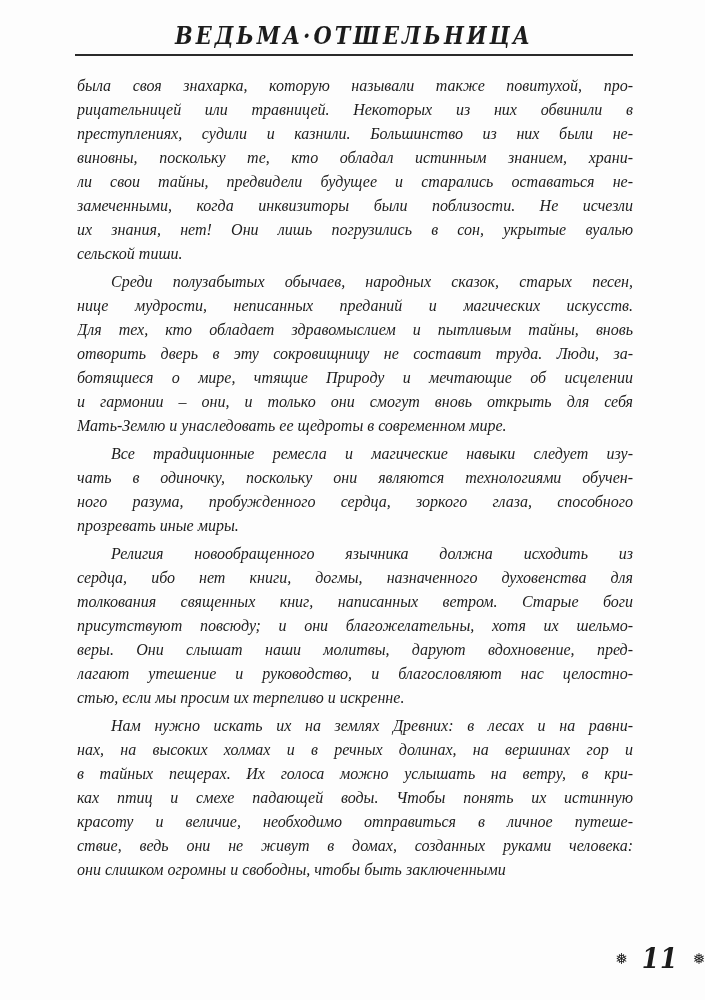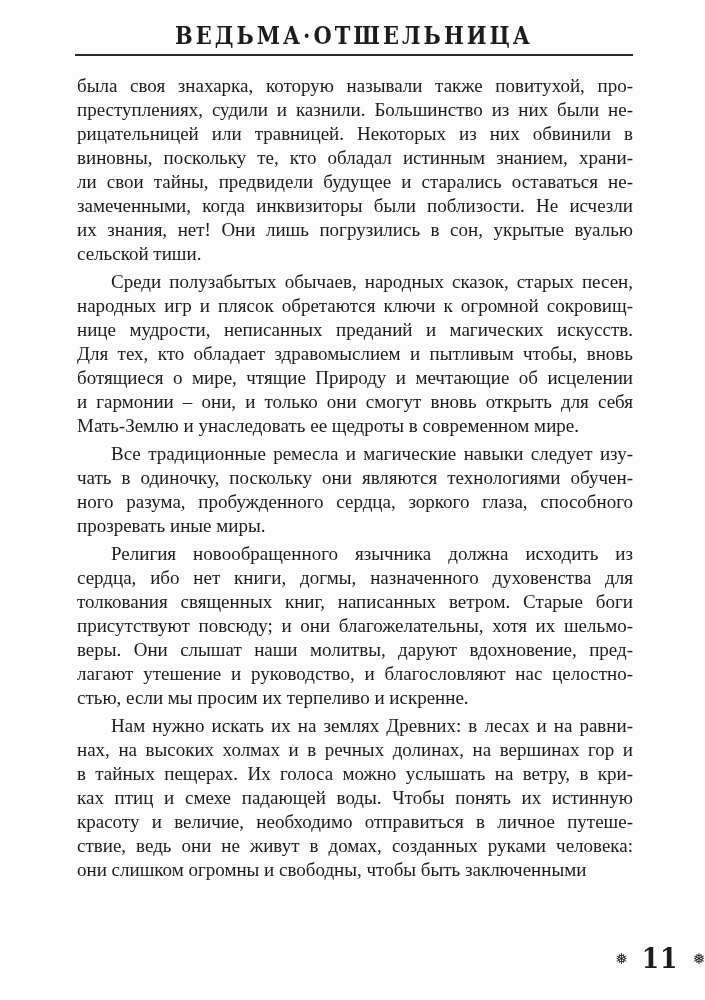--- a/index.html
+++ b/index.html
@@ -4,20 +4,21 @@
 <style>
   html,body { margin:0; padding:0; }
   .page {
     position: relative;
     width: 705px;
     height: 1000px;
     background: #fdfdfd;
     color: #1c1c1c;
     font-family: "Liberation Serif", serif;
     overflow: hidden;
+    font-style: italic;
   }
   .header {
     position: absolute;
     top: 0; left: 75px; width: 558px;
     text-align: center;
   }
   .header-title {
     margin-top: 25px;
     font-family: "DejaVu Serif", serif;
     font-weight: bold;
@@ -27,21 +28,21 @@
     transform-origin: center bottom;
     white-space: nowrap;
   }
   .header-rule {
     margin-top: 4px;
     border-bottom: 2px solid #2a2a2a;
   }
   .body-text {
     position: absolute;
     top: 74px; left: 77px; width: 556px;
-    font-size: 19px;
+    font-size: 16px;
     line-height: 24px;
   }
   .para { margin: 0 0 4px 0; }
   .line {
     height: 24px;
     overflow: hidden;
     text-align: justify;
     text-align-last: justify;
   }
   .line.last { text-align-last: left; }
@@ -74,33 +75,33 @@
 <div class="page">
 
   <div class="header">
     <div class="header-title">ВЕДЬМА·ОТШЕЛЬНИЦА</div>
     <div class="header-rule"></div>
   </div>
 
   <div class="body-text">
       <div class="para">
         <div class="line">была своя знахарка, которую называли также повитухой, про-</div>
+        <div class="line">рицательницей или травницей. Некоторых из них обвинили в</div>
         <div class="line">преступлениях, судили и казнили. Большинство из них были не-</div>
-        <div class="line">рицательницей или травницей. Некоторых из них обвинили в</div>
         <div class="line">виновны, поскольку те, кто обладал истинным знанием, храни-</div>
         <div class="line">ли свои тайны, предвидели будущее и старались оставаться не-</div>
         <div class="line">замеченными, когда инквизиторы были поблизости. Не исчезли</div>
         <div class="line">их знания, нет! Они лишь погрузились в сон, укрытые вуалью</div>
         <div class="line last">сельской тиши.</div>
       </div>
       <div class="para">
         <div class="line indent">Среди полузабытых обычаев, народных сказок, старых песен,</div>
-        <div class="line">народных игр и плясок обретаются ключи к огромной сокровищ-</div>
         <div class="line">нице мудрости, неписанных преданий и магических искусств.</div>
-        <div class="line">Для тех, кто обладает здравомыслием и пытливым чтобы, вновь</div>
+        <div class="line">Для тех, кто обладает здравомыслием и пытливым тайны, вновь</div>
+        <div class="line">отворить дверь в эту сокровищницу не составит труда. Люди, за-</div>
         <div class="line">ботящиеся о мире, чтящие Природу и мечтающие об исцелении</div>
         <div class="line">и гармонии – они, и только они смогут вновь открыть для себя</div>
         <div class="line last">Мать-Землю и унаследовать ее щедроты в современном мире.</div>
       </div>
       <div class="para">
         <div class="line indent">Все традиционные ремесла и магические навыки следует изу-</div>
         <div class="line">чать в одиночку, поскольку они являются технологиями обучен-</div>
         <div class="line">ного разума, пробужденного сердца, зоркого глаза, способного</div>
         <div class="line last">прозревать иные миры.</div>
       </div>

